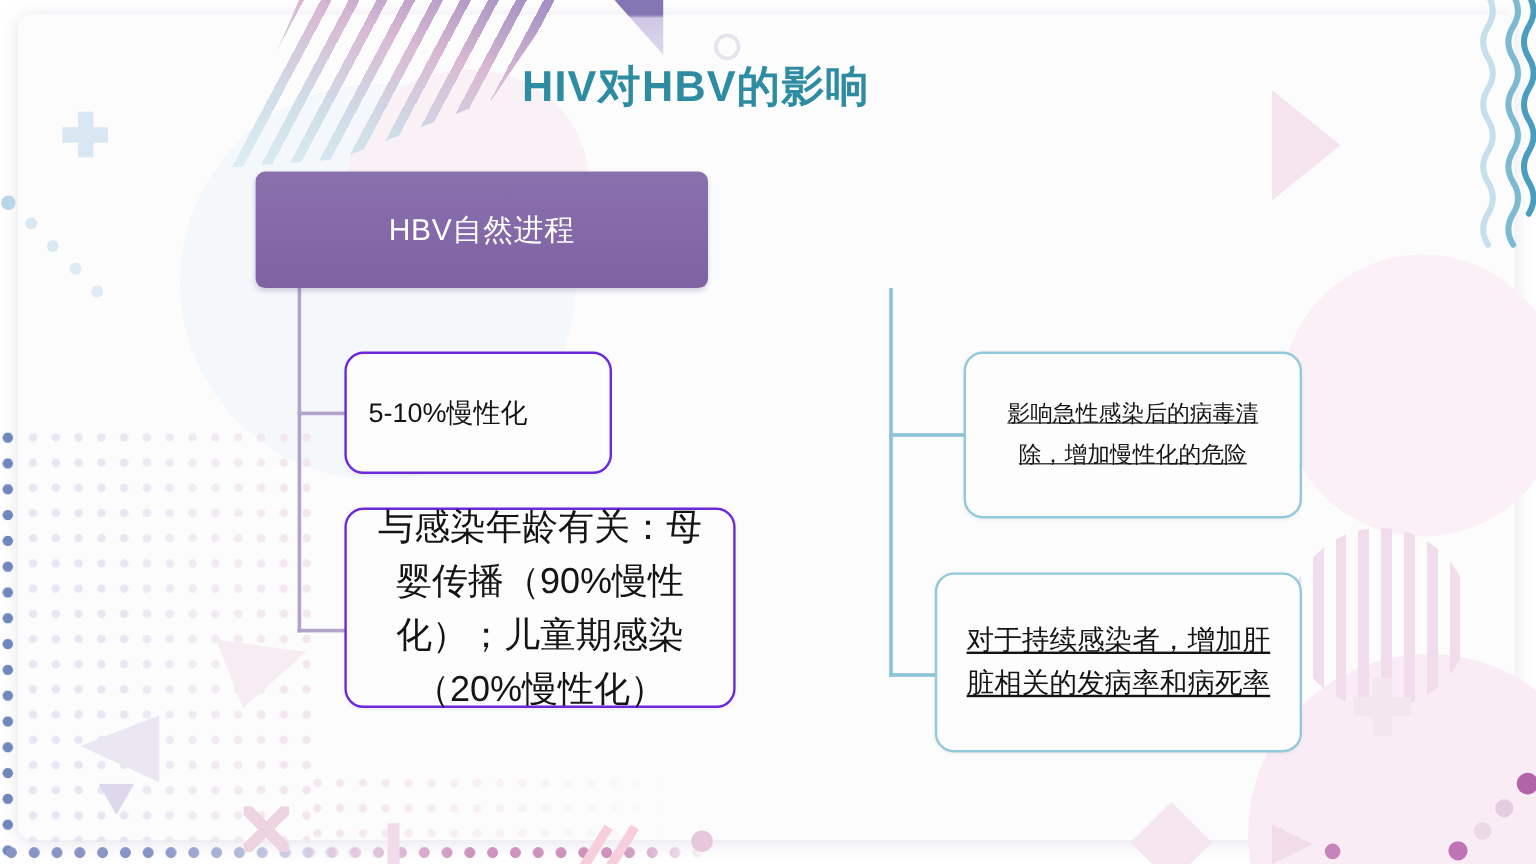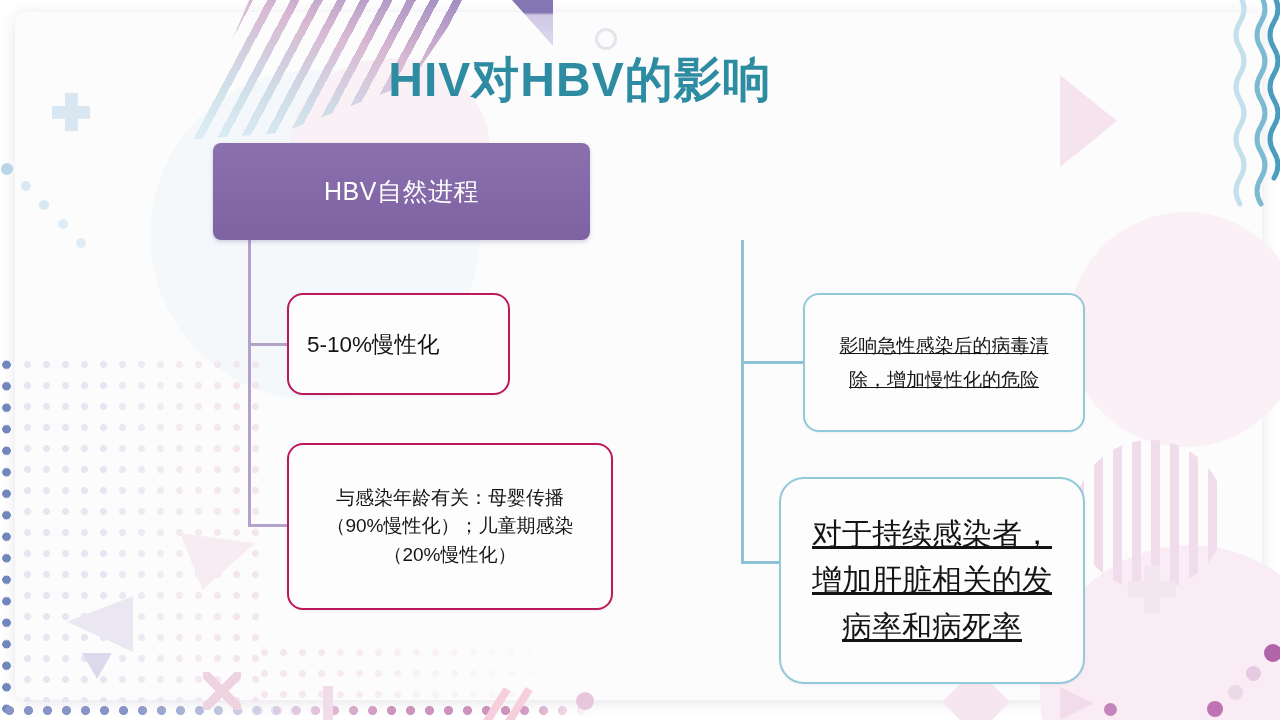--- a/index.html
+++ b/index.html
@@ -28,23 +28,23 @@
   .hdr{position:absolute;height:97px;border-radius:8px;display:flex;align-items:center;justify-content:center;
        color:#ffffff;font-size:25px;letter-spacing:.5px;}
   .hdr-purple{left:213px;top:143px;width:377px;background:linear-gradient(#8b70ae,#7e62a2);box-shadow:0 2px 4px rgba(100,80,140,.25);}
   .hdr-teal{left:705px;top:143px;width:380px;background:linear-gradient(#4fb0c9,#45a5bf);box-shadow:0 2px 4px rgba(60,130,160,.25);}
   .line{position:absolute;}
   .vline{width:2.5px;}
   .hline{height:2.5px;}
   .lpurple{background:#b3a2c9;}
   .lteal{background:#8cc3d7;}
   .node{position:absolute;background:#fdfdfe;border-radius:16px;color:#141414;display:flex;align-items:center;box-shadow:0 1px 3px rgba(0,0,0,.05);}
-  .node-purple{border:2px solid #be185d;}
+  .node-purple{border:2px solid #6d28d9;}
   .node-teal{border:2px solid #93c9db;text-decoration:underline;}
-  .title{position:absolute;left:0;top:48px;width:1160px;text-align:center;font-size:48px;font-weight:700;color:#2e8ca2;letter-spacing:1px;}
+  .title{position:absolute;left:0;top:48px;width:1160px;text-align:center;font-size:36px;font-weight:700;color:#2e8ca2;letter-spacing:1px;}
 </style>
 </head>
 <body>
 
 <div class="stage">
 
   <div class="card"></div>
 
   <div class="deco">
 
@@ -115,19 +115,19 @@
     <div class="line hline lpurple" style="left:248px;top:343px;width:40px;"></div>
     <div class="line hline lpurple" style="left:248px;top:524px;width:40px;"></div>
 
     <div class="line vline lteal" style="left:741px;top:240px;height:324px;"></div>
     <div class="line hline lteal" style="left:741px;top:361px;width:63px;"></div>
     <div class="line hline lteal" style="left:741px;top:561px;width:39px;"></div>
 
     <div class="hdr hdr-purple">HBV自然进程</div>
 
     <div class="node node-purple" style="left:287px;top:293px;width:223px;height:102px;padding-left:18px;font-size:22.5px;box-sizing:border-box;">5-10%慢性化</div>
-    <div class="node node-purple" style="left:287px;top:443px;width:326px;height:167px;justify-content:center;text-align:center;padding:10px 22px;font-size:19px;line-height:1.5;box-sizing:border-box;">与感染年龄有关：母婴传播（90%慢性化）；儿童期感染（20%慢性化）</div>
+    <div class="node node-purple" style="left:287px;top:423px;width:326px;height:167px;justify-content:center;text-align:center;padding:10px 22px;font-size:30px;line-height:1.5;box-sizing:border-box;">与感染年龄有关：母婴传播（90%慢性化）；儿童期感染（20%慢性化）</div>
 
     <div class="node node-teal" style="left:803px;top:293px;width:282px;height:139px;justify-content:center;text-align:center;padding:8px 20px;font-size:19px;line-height:1.75;box-sizing:border-box;">影响急性感染后的病毒清除，增加慢性化的危险</div>
-    <div class="node node-teal" style="left:779px;top:477px;width:306px;height:207px;justify-content:center;text-align:center;padding:10px 22px;font-size:30px;line-height:1.55;box-sizing:border-box;border-radius:25px;">对于持续感染者，增加肝脏相关的发病率和病死率</div>
+    <div class="node node-teal" style="left:779px;top:477px;width:306px;height:150px;justify-content:center;text-align:center;padding:10px 22px;font-size:23px;line-height:1.55;box-sizing:border-box;">对于持续感染者，增加肝脏相关的发病率和病死率</div>
   </div>
 
 </div>
 
 </body></html>

